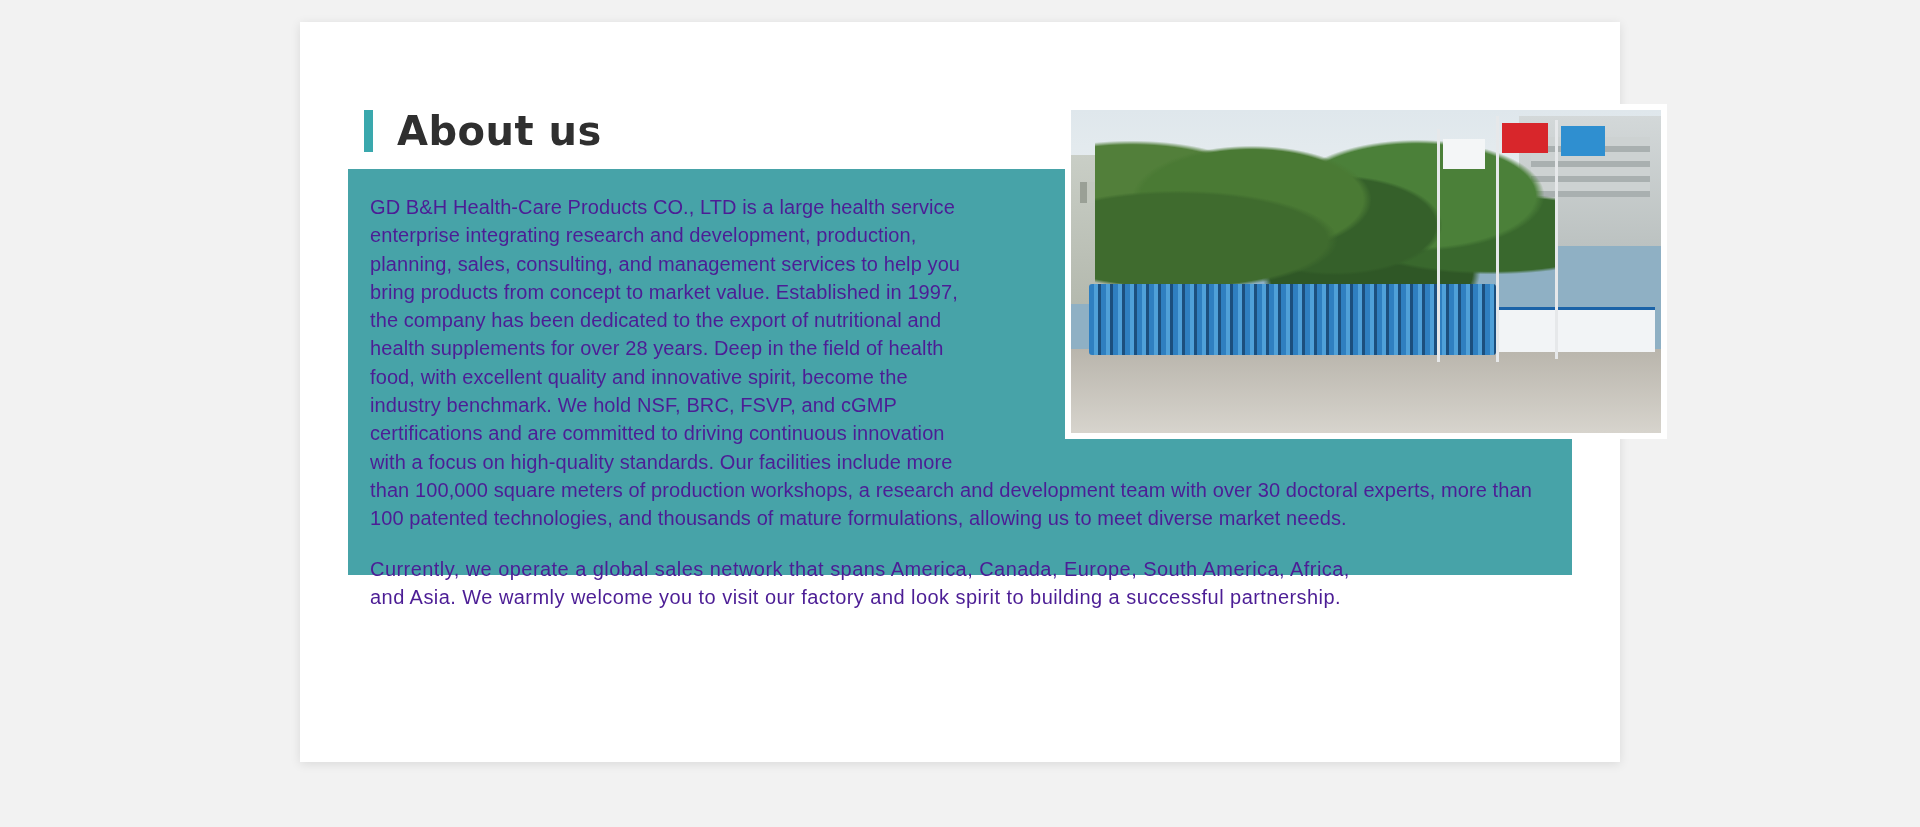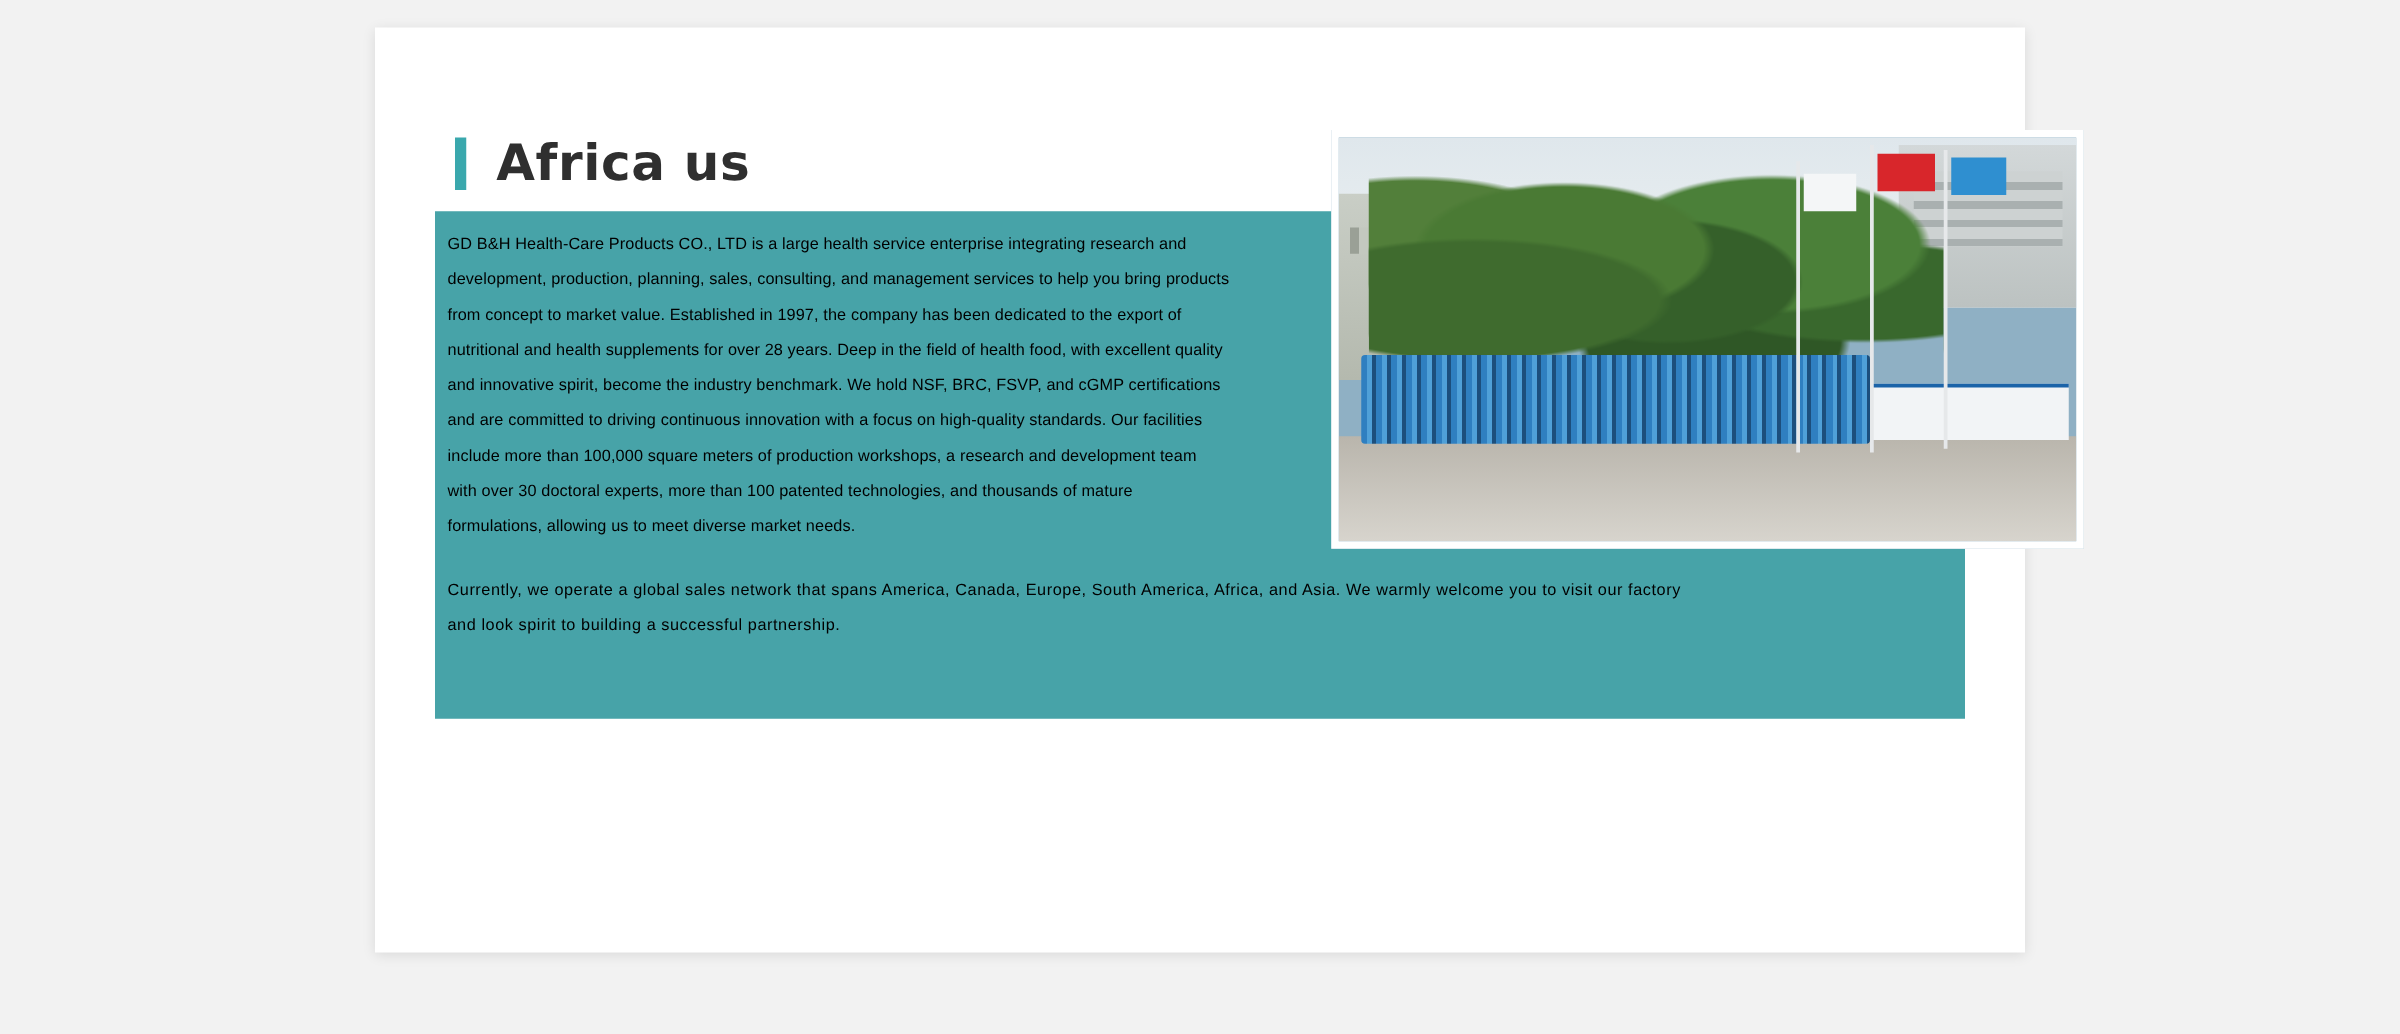--- a/index.html
+++ b/index.html
@@ -56,24 +56,24 @@
 
   .panel-body {
     position: absolute;
     left: 10px;
     top: 12px;
     width: 1204px;
     color: #ffffff;
   }
 
   .para {
-    font-size: 13px;
+    font-size: 20px;
     line-height: 28.3px;
-    color: #000000;
-    margin: 0;
+    color: #4c1d95;
+    margin: 12px;
     letter-spacing: 0.1px;
   }
 
   .para-main {
     padding-left: 0;
   }
 
   .para-second {
     margin-top: 22px;
     letter-spacing: 0.45px;
@@ -161,21 +161,21 @@
     pointer-events: none;
   }
 </style>
 </head>
 <body>
 
 <div class="page">
 
   <div class="heading">
     <div class="heading-bar"></div>
-    <div class="heading-text">Africa us</div>
+    <div class="heading-text">About us</div>
   </div>
 
   <div class="panel">
     <div class="panel-body">
       <div class="img-spacer"></div>
       <p class="para para-main">GD B&amp;H Health-Care Products CO., LTD is a large health service enterprise integrating research and development, production, planning, sales, consulting, and management services to help you bring products from concept to market value. Established in 1997, the company has been dedicated to the export of nutritional and health supplements for over 28 years. Deep in the field of health food, with excellent quality and innovative spirit, become the industry benchmark. We hold NSF, BRC, FSVP, and cGMP certifications and are committed to driving continuous innovation with a focus on high-quality standards. Our facilities include more than 100,000 square meters of production workshops, a research and development team with over 30 doctoral experts, more than 100 patented technologies, and thousands of mature formulations, allowing us to meet diverse market needs.</p>
       <p class="para para-second">Currently, we operate a global sales network that spans America, Canada, Europe, South America, Africa, and Asia. We warmly welcome you to visit our factory and look spirit to building a successful partnership.</p>
     </div>
   </div>
 

